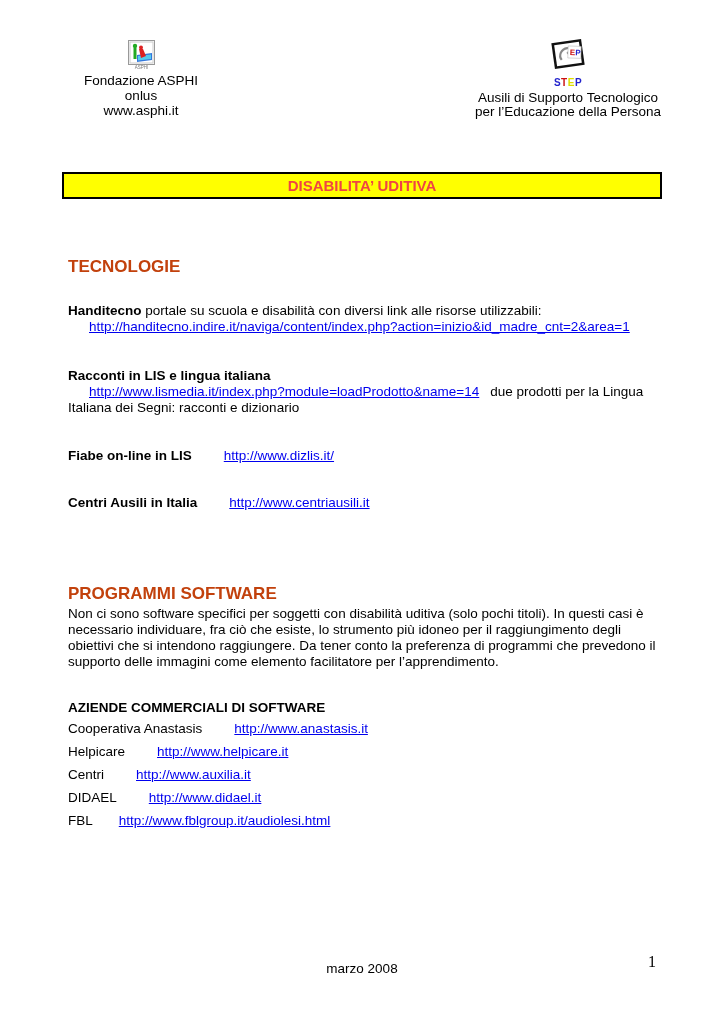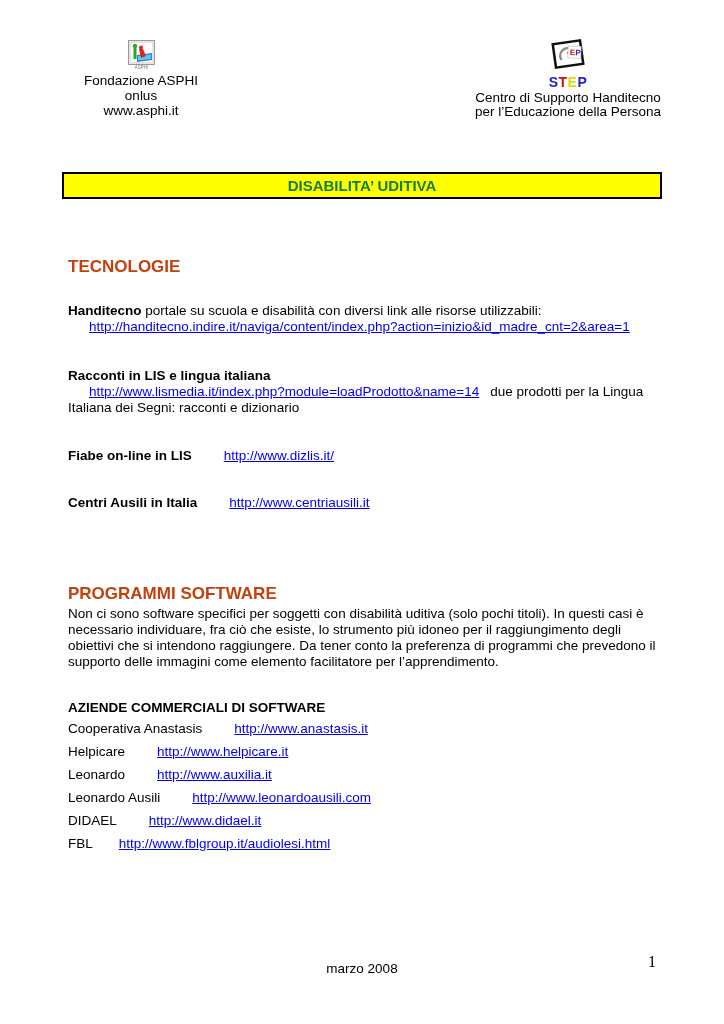--- a/index.html
+++ b/index.html
@@ -8,30 +8,30 @@
     font-family:"Liberation Sans","DejaVu Sans",sans-serif;color:#000;
     font-size:13.5px;line-height:16px;overflow:hidden;
   }
   a{color:#0000ee;text-decoration:underline;cursor:pointer;padding-left:21px;}
   .b{font-weight:bold;}
   .abs{position:absolute;}
   
   .hdr-left{left:66px;top:40px;width:150px;text-align:center;line-height:15px;}
   .hdr-right{left:470px;top:38px;width:196px;text-align:center;line-height:13.5px;}
   .logo-box{display:inline-block;}
-  .step-word{font-weight:bold;font-size:14px;letter-spacing:.5px;margin:1px 0 2px 0;}
+  .step-word{font-weight:bold;font-size:10px;letter-spacing:.5px;margin:1px 0 2px 0;}
   .step-s,.step-p{color:#2222cc;}
   .step-t{color:#cc1111;}
   .step-e{color:#dddd00;}
   
   .banner{
     left:62px;top:172px;width:596px;height:23px;
     background:#ffff00;border:2px solid #000000;
     text-align:center;line-height:23px;
-    font-weight:bold;font-size:15px;color:#15803d;
+    font-weight:bold;font-size:15px;color:#ef4444;
   }
   .sec-h{font-weight:bold;font-size:17px;color:#c2410c;line-height:20px;}
   .para{width:598px;}
   .gap-left{margin-left:11px;}
   .co-row{height:23px;line-height:23px;white-space:nowrap;}
   .footer-date{left:0;top:961px;width:100%;text-align:center;}
   .page-num{left:648px;top:954px;font-family:"Liberation Serif","DejaVu Serif",serif;font-size:16px;}
 </style>
 </head>
 <body>
@@ -68,21 +68,21 @@
           <path d="M13 21 C10 16 14 10 20 10 C25 10 24 15 19 15" fill="none" stroke="#888888" stroke-width="2.2"></path>
           <g transform="rotate(10 26 16)">
             <rect x="20" y="9" width="13" height="12" fill="#ffffff" stroke="#bbbbbb" stroke-width="0.6"></rect>
             <text x="22" y="18" font-size="8" font-weight="bold" fill="#cc1111" font-family="Liberation Sans, sans-serif">E</text>
             <text x="27.5" y="18" font-size="8" font-weight="bold" fill="#2222cc" font-family="Liberation Sans, sans-serif">P</text>
           </g>
         </g>
       </svg>
     </span>
     <div class="step-word"><span class="step-s">S</span><span class="step-t">T</span><span class="step-e">E</span><span class="step-p">P</span></div>
-    <div>Centro di Supporto Handitecno</div>
+    <div>Ausili di Supporto Tecnologico</div>
     <div>per l’Educazione della Persona</div>
   </div>
 
   <div class="abs banner">
     <span>DISABILITA’ UDITIVA</span>
   </div>
 
   <div class="abs sec-h" style="left:68px;top:257px;">TECNOLOGIE</div>
 
   <div class="abs para" style="left:68px;top:303px;">
@@ -104,22 +104,21 @@
   </div>
 
   <div class="abs sec-h" style="left:68px;top:584px;">PROGRAMMI SOFTWARE</div>
   <div class="abs para" style="left:68px;top:606px;">Non ci sono software specifici per soggetti con disabilità uditiva (solo pochi titoli). In questi casi è necessario individuare, fra ciò che esiste, lo strumento più idoneo per il raggiungimento degli obiettivi che si intendono raggiungere. Da tener conto la preferenza di programmi che prevedono il supporto delle immagini come elemento facilitatore per l’apprendimento.</div>
 
   <div class="abs b" style="left:68px;top:700px;">AZIENDE COMMERCIALI DI SOFTWARE</div>
 
   <div class="abs" style="left:68px;top:717px;">
     <div class="co-row"><span>Cooperativa Anastasis</span><a class="gap-left">http://www.anastasis.it</a></div>
     <div class="co-row"><span>Helpicare</span><a class="gap-left">http://www.helpicare.it</a></div>
-    <div class="co-row"><span>Leonardo</span><a class="gap-left">http://www.auxilia.it</a></div>
-    <div class="co-row"><span>Leonardo Ausili</span><a class="gap-left">http://www.leonardoausili.com</a></div>
+    <div class="co-row"><span>Centri</span><a class="gap-left">http://www.auxilia.it</a></div>
     <div class="co-row"><span>DIDAEL</span><a class="gap-left">http://www.didael.it</a></div>
     <div class="co-row"><span>FBL</span><a style="margin-left:5px">http://www.fblgroup.it/audiolesi.html</a></div>
   </div>
 
   <div class="abs footer-date">marzo 2008</div>
   <div class="abs page-num">1</div>
 
 </div>
 
 </body></html>

